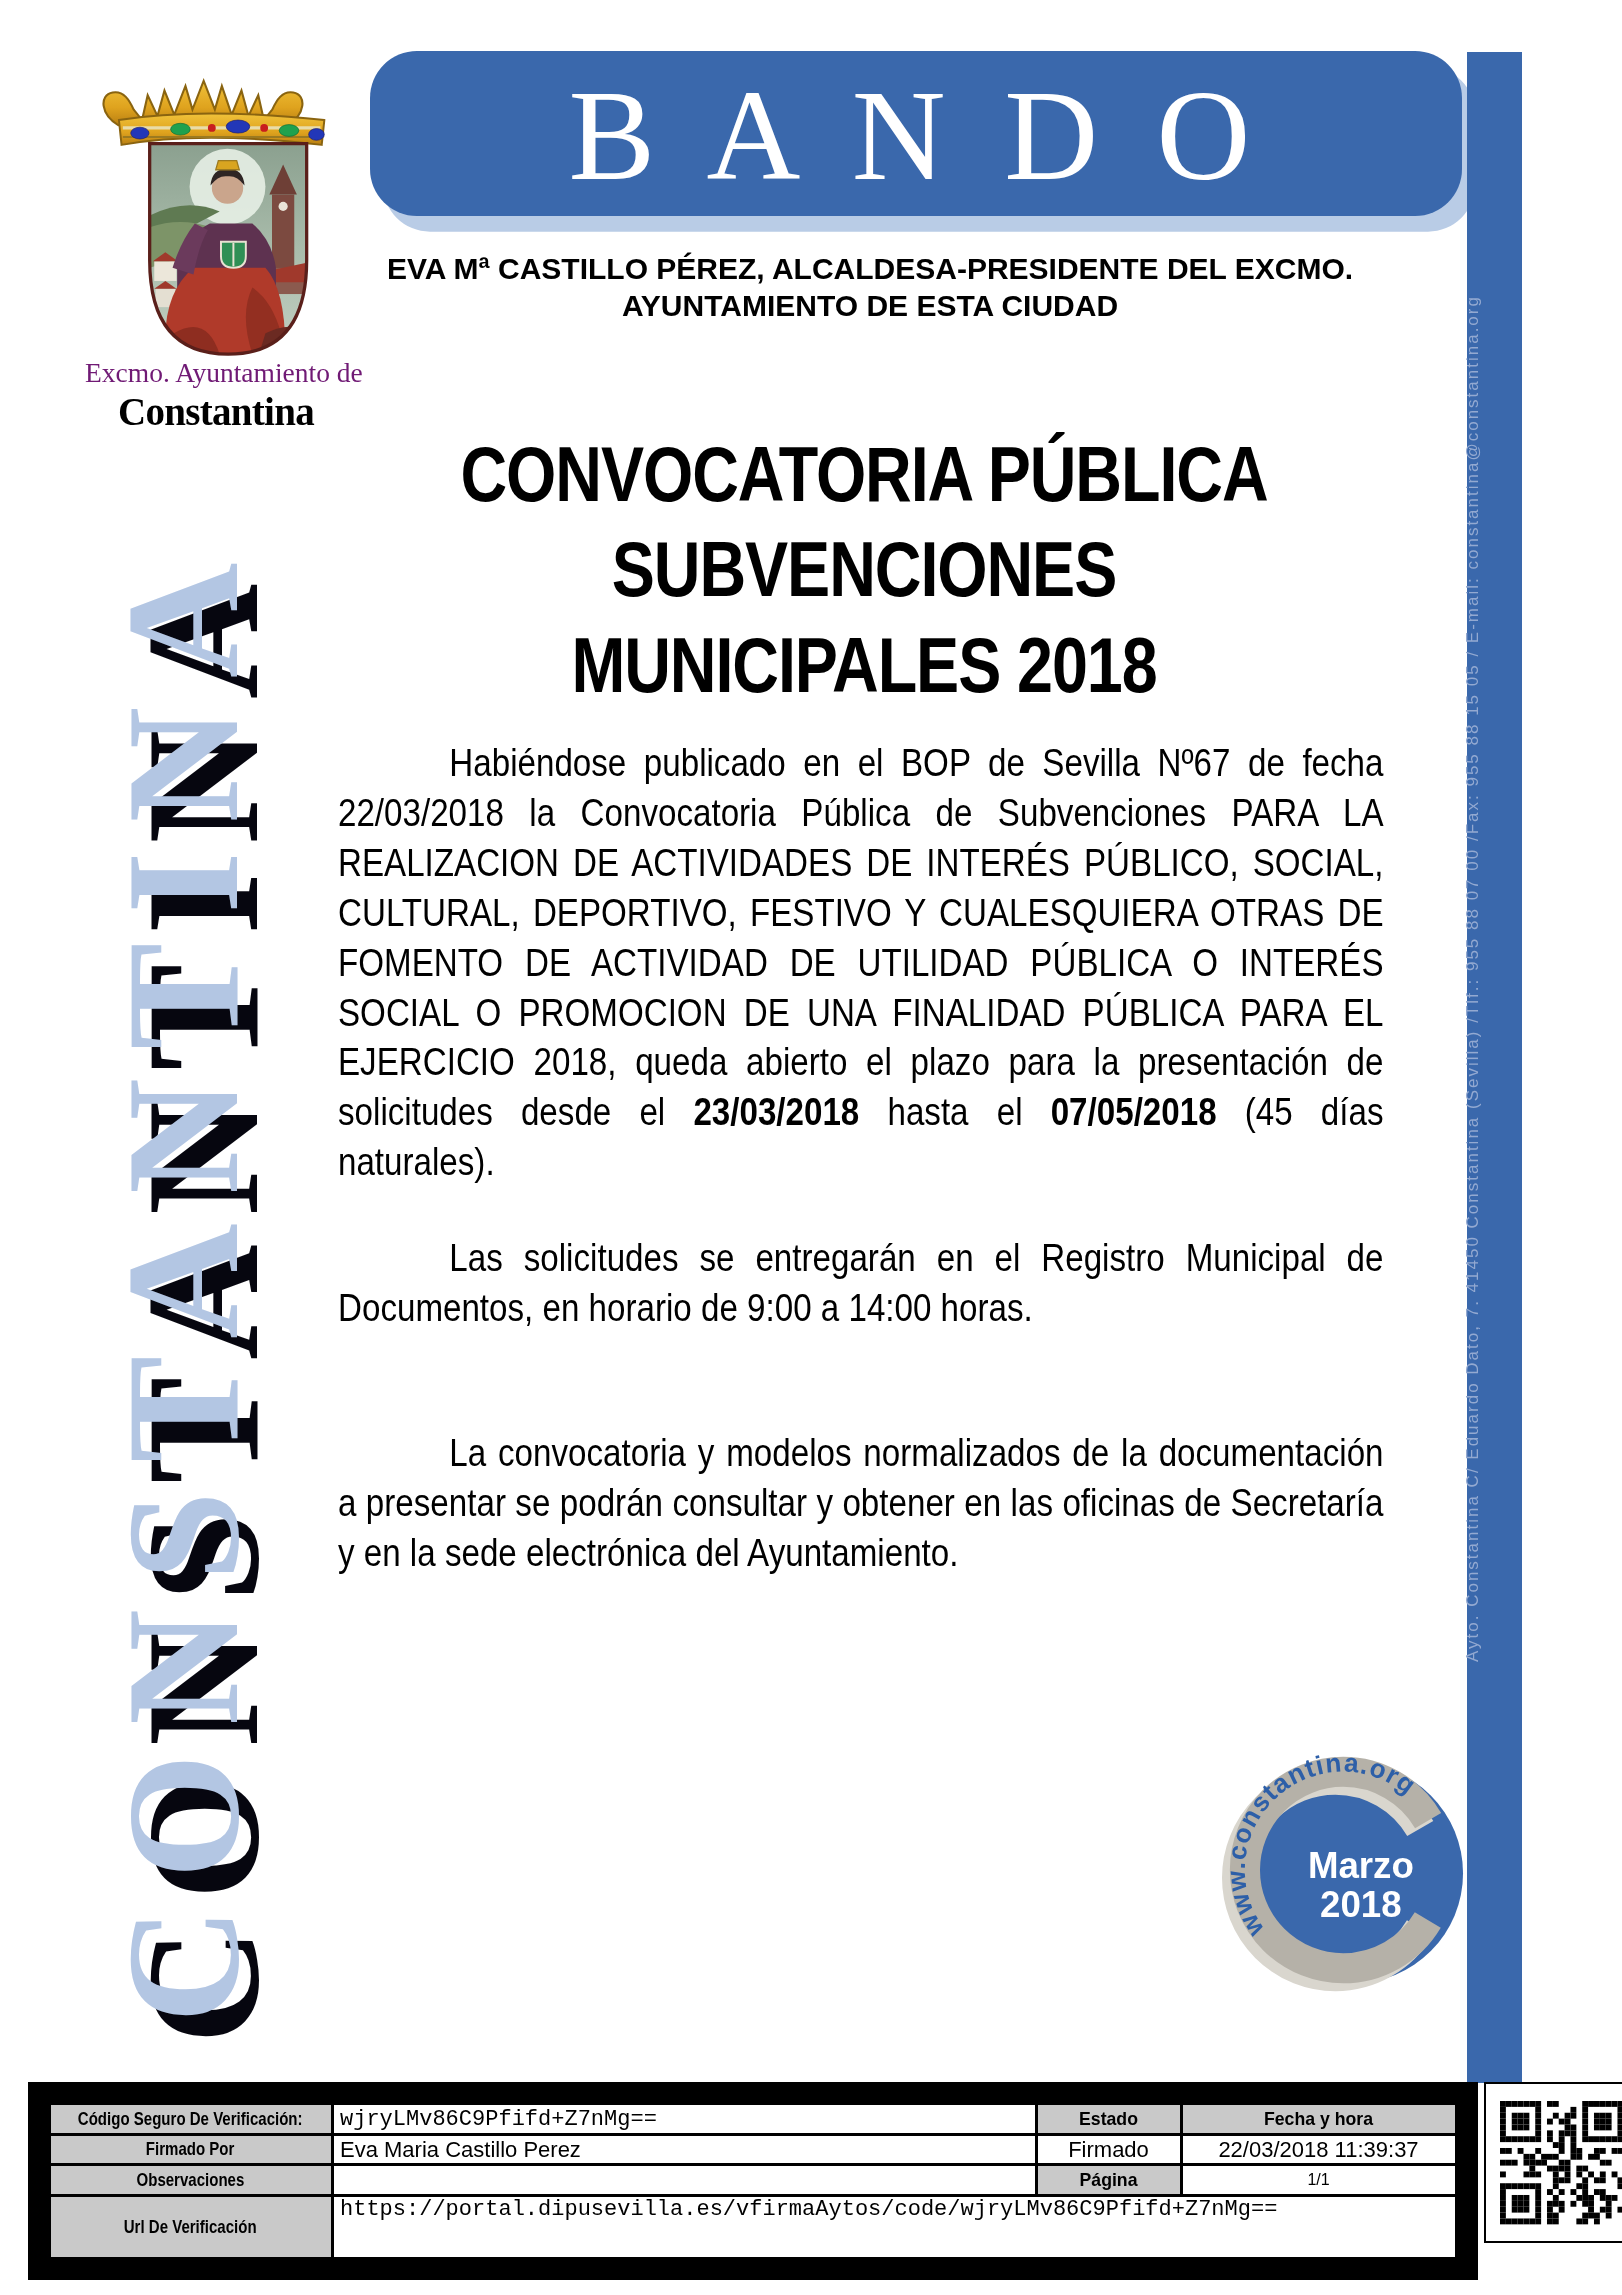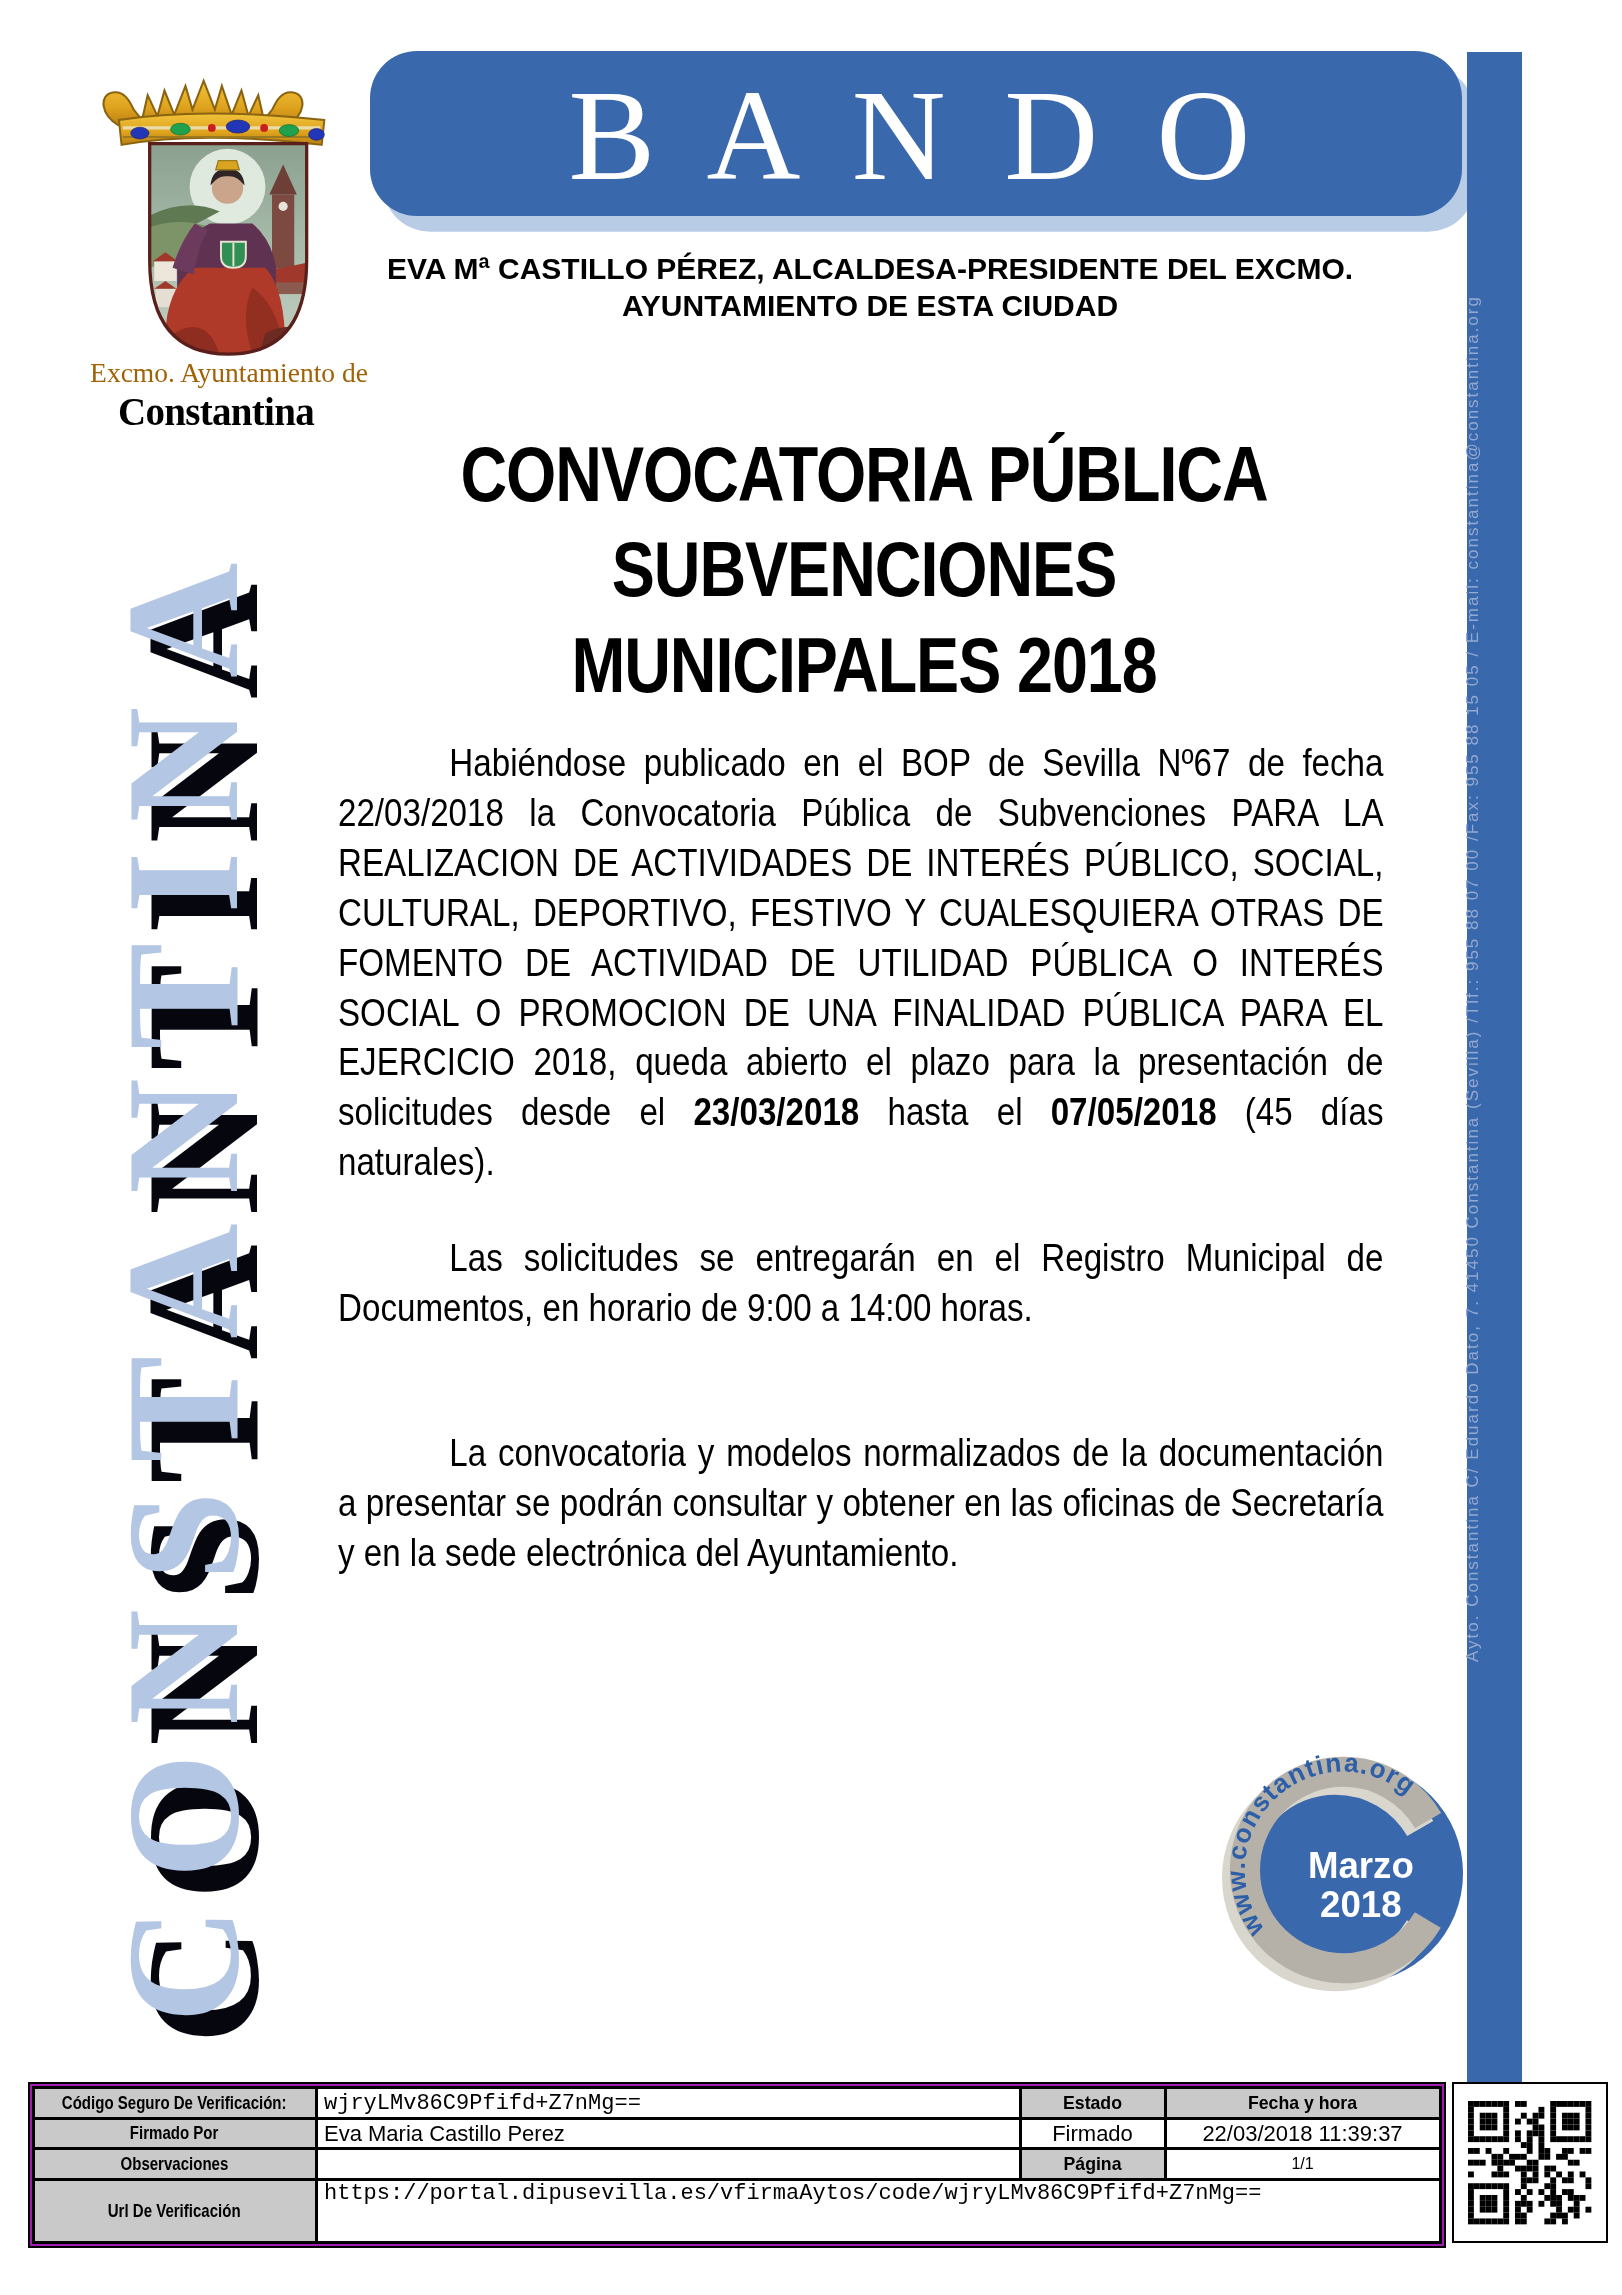--- a/index.html
+++ b/index.html
@@ -9,22 +9,22 @@
   
   .banner{position:absolute;left:370px;top:51px;width:1092px;height:165px;
           background:#3a68ac;border-radius:47px;box-shadow:13px 15.7px 0 #b9cce6;
           display:flex;align-items:center;justify-content:center;}
   .banner .bando{font-family:"Liberation Serif",serif;color:#ffffff;font-size:130px;
           letter-spacing:0.10em;white-space:nowrap;line-height:1;padding-top:3.9px;}
 
   
   .logo{position:absolute;left:56px;top:52px;width:275px;}
   .logo svg{display:block;}
-  .org1{position:absolute;left:85px;top:357px;width:288px;text-align:center;
-        font-family:"Liberation Serif",serif;font-size:27.5px;color:#a16207;}
+  .org1{position:absolute;left:85px;top:357px;width:288px;
+        font-family:"Liberation Serif",serif;font-size:27.5px;color:#701a75;}
   .org2{position:absolute;left:72px;top:389px;width:288px;text-align:center;
         font-family:"Liberation Serif",serif;font-size:39px;font-weight:bold;color:#000;letter-spacing:-0.7px;}
 
   
   .hdr{position:absolute;left:340px;top:250px;width:1060px;text-align:center;
        font-weight:bold;font-size:30px;line-height:1.24;}
   .hace{position:absolute;left:396px;top:378px;width:1060px;text-align:center;
         font-weight:bold;font-size:27.5px;}
 
   
@@ -57,21 +57,21 @@
         color:#93a9d1;}
 
   
   .badge{position:absolute;left:1222px;top:1739px;}
   .badge-url{font-family:"Liberation Sans",sans-serif;font-weight:bold;font-size:40px;
         fill:#2d5fa8;letter-spacing:2px;}
   .badge-month{font-family:"Liberation Sans",sans-serif;font-weight:bold;font-size:56px;fill:#fff;}
 
   
   .footer{position:absolute;left:27.5px;top:2082px;display:flex;gap:6.5px;}
-  .ft-outer{border:2px solid #000;padding:2px;background:#a21caf;}
+  .ft-outer{border:2px solid #000;padding:18px;background:#000000;}
   table.ft{border-collapse:collapse;table-layout:fixed;width:1406px;}
   table.ft td,table.ft th{border:3.9px solid #000;padding:0 6.5px;overflow:hidden;}
   table.ft th{background:#c9c9c9;font-weight:bold;font-size:17.7px;text-align:center;}
   table.ft td{font-size:22px;background:#fff;}
   .mono{font-family:Liberation Mono, monospace;font-size:21px;}
   .cond{display:inline-block;transform:scaleX(0.85);transform-origin:50% 50%;white-space:nowrap;}
   .r1{height:31px;} .r2{height:30px;margin-left:44px;} .r3{height:31px;} .r4{height:63px;}
   td.vtop{vertical-align:top;padding-top:9.2px;}
   .qr-box{border:2.6px solid #000;width:152px;height:157px;background:#fff;
         display:flex;align-items:center;justify-content:center;}

